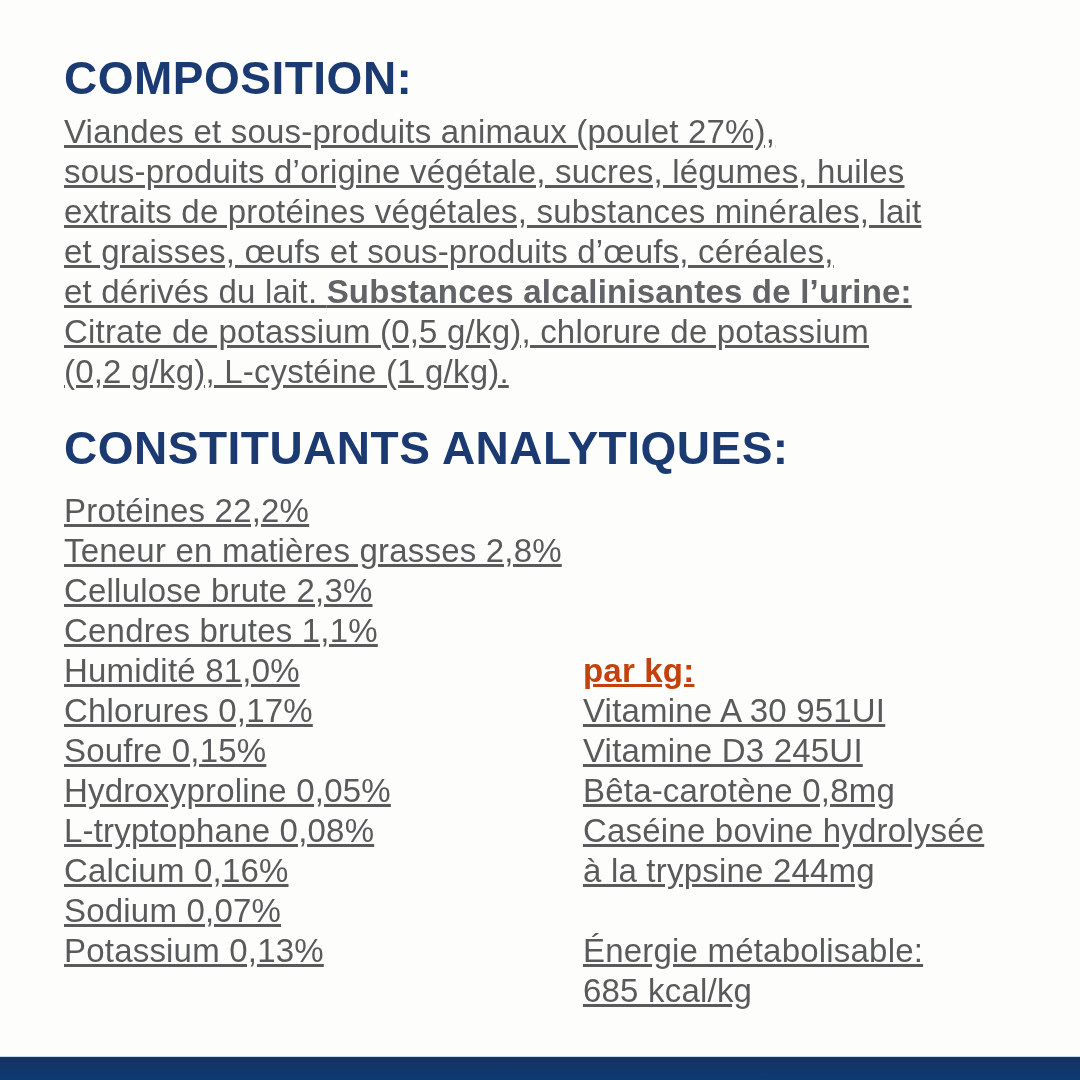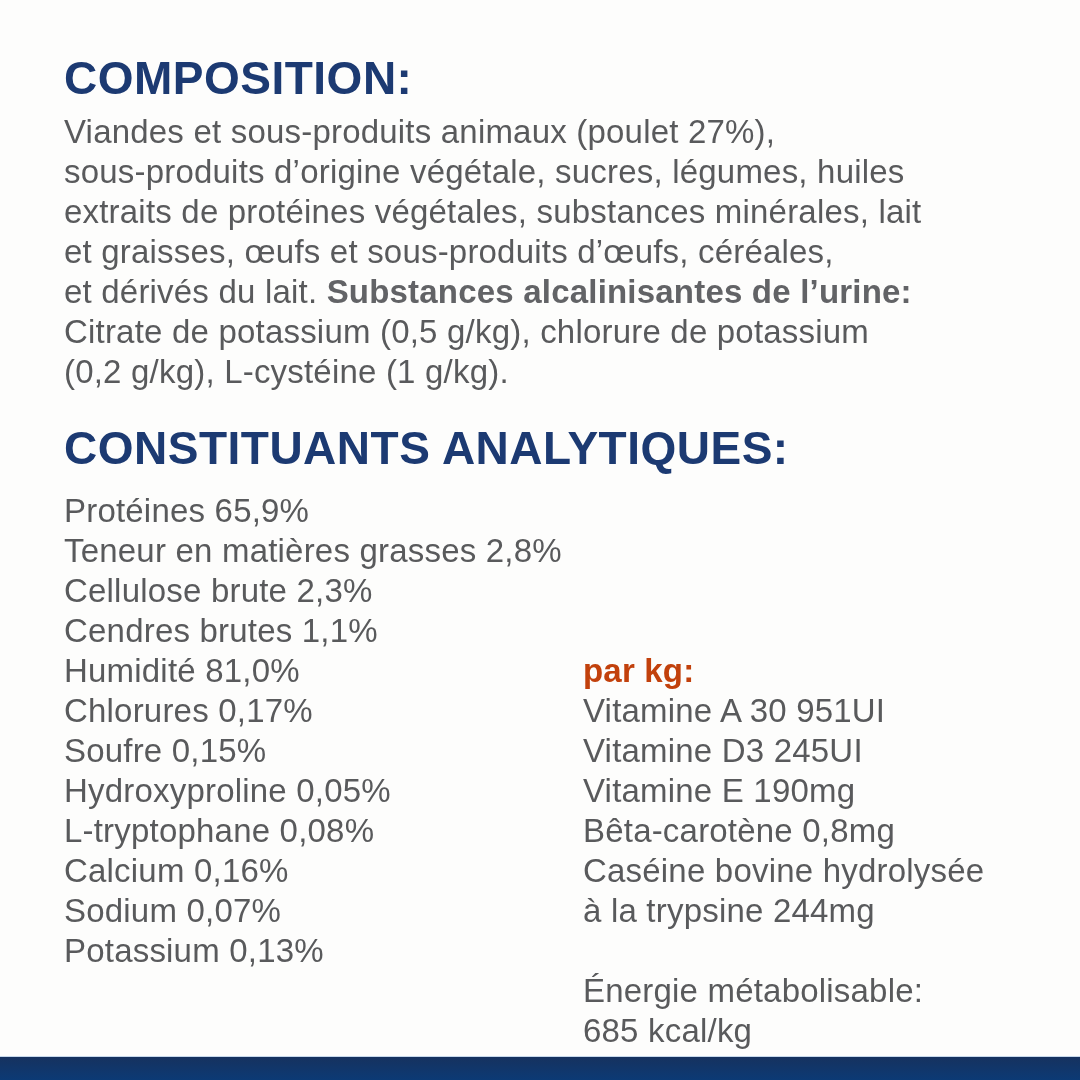--- a/index.html
+++ b/index.html
@@ -35,20 +35,21 @@
     letter-spacing: 0.2px;
   }
   #composition-text { top: 112px; }
   #left-column      { top: 491px; }
   #right-column     { top: 651px; left: 583px; }
 
   .line {
     height: 40px;
     line-height: 40px;
     white-space: nowrap;
+    text-decoration: underline;
   }
   .bold-run {
     font-weight: 700;
     color: #626366;
     margin-top: 24px;
   }
   .parkg-header {
     font-weight: 700;
     color: #c2410c;
   }
@@ -76,40 +77,39 @@
     <div class="line"><span>extraits de protéines végétales, substances minérales, lait</span></div>
     <div class="line"><span>et graisses, œufs et sous-produits d’œufs, céréales,</span></div>
     <div class="line"><span>et dérivés du lait. </span><span class="bold-run">Substances alcalinisantes de l’urine:</span></div>
     <div class="line"><span>Citrate de potassium (0,5 g/kg), chlorure de potassium</span></div>
     <div class="line"><span>(0,2 g/kg), L-cystéine (1 g/kg).</span></div>
   </div>
 
 <div id="analytical-heading" class="section-heading">CONSTITUANTS ANALYTIQUES:</div>
 
 <div id="left-column" class="textblock">
-    <div class="line">Protéines 65,9%</div>
+    <div class="line">Protéines 22,2%</div>
     <div class="line">Teneur en matières grasses 2,8%</div>
     <div class="line">Cellulose brute 2,3%</div>
     <div class="line">Cendres brutes 1,1%</div>
     <div class="line">Humidité 81,0%</div>
     <div class="line">Chlorures 0,17%</div>
     <div class="line">Soufre 0,15%</div>
     <div class="line">Hydroxyproline 0,05%</div>
     <div class="line">L-tryptophane 0,08%</div>
     <div class="line">Calcium 0,16%</div>
     <div class="line">Sodium 0,07%</div>
     <div class="line">Potassium 0,13%</div>
   </div>
 
 <div id="right-column" class="textblock">
   <div class="line parkg-header">par kg:</div>
   <div id="right-items">
       <div class="line">Vitamine A 30 951UI</div>
       <div class="line">Vitamine D3 245UI</div>
-      <div class="line">Vitamine E 190mg</div>
       <div class="line">Bêta-carotène 0,8mg</div>
       <div class="line">Caséine bovine hydrolysée</div>
       <div class="line">à la trypsine 244mg</div>
     </div>
   <div class="energy-block">
     <div class="line">Énergie métabolisable:</div>
     <div class="line">685 kcal/kg</div>
   </div>
 </div>
 

